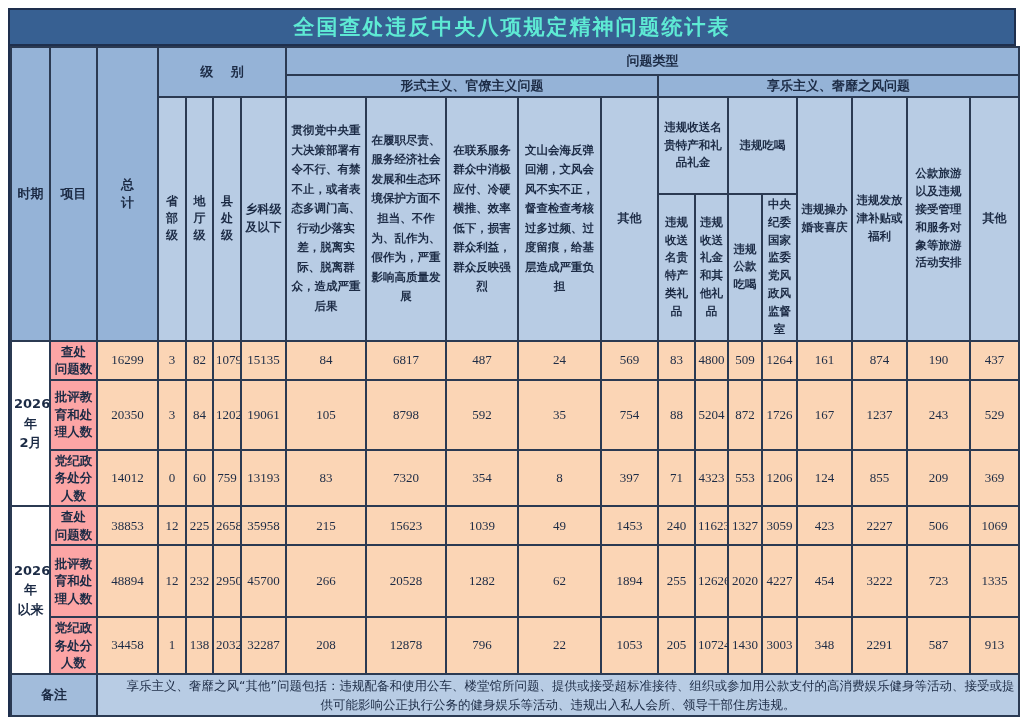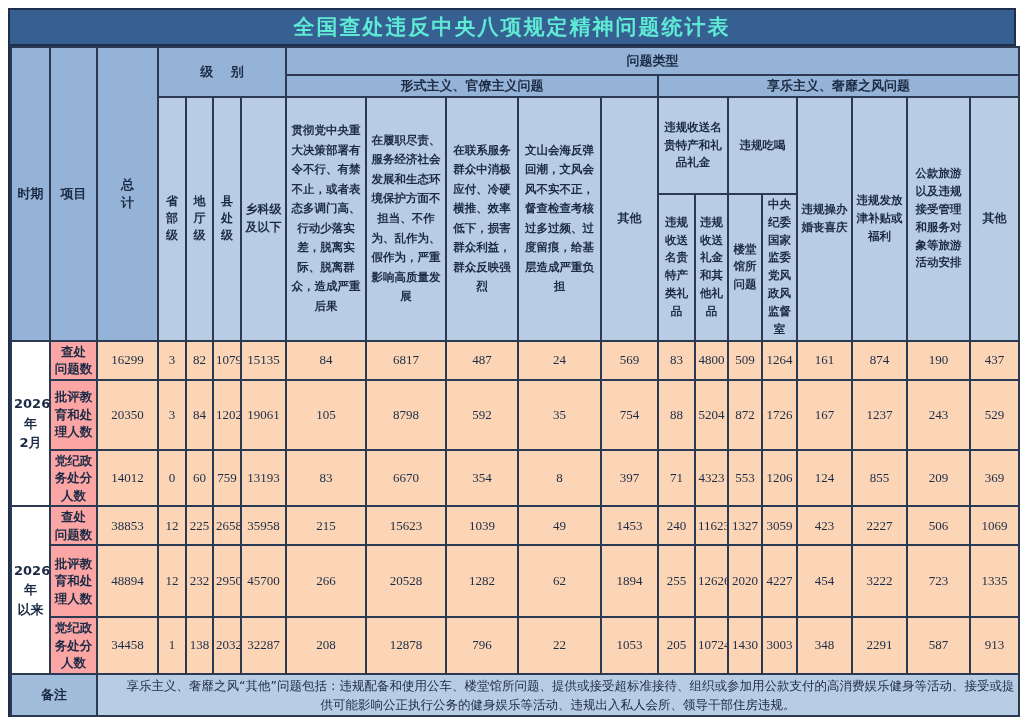--- a/index.html
+++ b/index.html
@@ -131,21 +131,21 @@
       <td class="hnarrow" colspan="2">违规吃喝</td>
       <td class="hnarrow midcol" rowspan="2">违规操办婚丧喜庆</td>
       <td class="hnarrow midcol" rowspan="2">违规发放津补贴或福利</td>
       <td class="hnarrow travel-col" rowspan="2">公款旅游以及违规接受管理和服务对象等旅游活动安排</td>
       <td class="hl" rowspan="2">其他</td>
     </tr>
 
     <tr style="height:128px">
       <td class="hnarrow">违规收送名贵特产类礼品</td>
       <td class="hnarrow">违规收送礼金和其他礼品</td>
-      <td class="hnarrow">楼堂馆所问题</td>
+      <td class="hnarrow">违规公款吃喝</td>
       <td class="hnarrow">中央纪委国家监委党风政风监督室</td>
     </tr>
 
     <tr style="height:35px">
       <td class="period" rowspan="3">2026年
 2月</td>
       <td class="rowlbl">查处
 问题数</td>
       <td class="num">16299</td>
       <td class="num">3</td>
@@ -192,21 +192,21 @@
     <tr style="height:55px">
       <td class="rowlbl">党纪政
 务处分
 人数</td>
       <td class="num">14012</td>
       <td class="num">0</td>
       <td class="num">60</td>
       <td class="num">759</td>
       <td class="num">13193</td>
       <td class="num">83</td>
-      <td class="num">6670</td>
+      <td class="num">7320</td>
       <td class="num">354</td>
       <td class="num">8</td>
       <td class="num">397</td>
       <td class="num">71</td>
       <td class="num">4323</td>
       <td class="num">553</td>
       <td class="num">1206</td>
       <td class="num">124</td>
       <td class="num">855</td>
       <td class="num">209</td>

